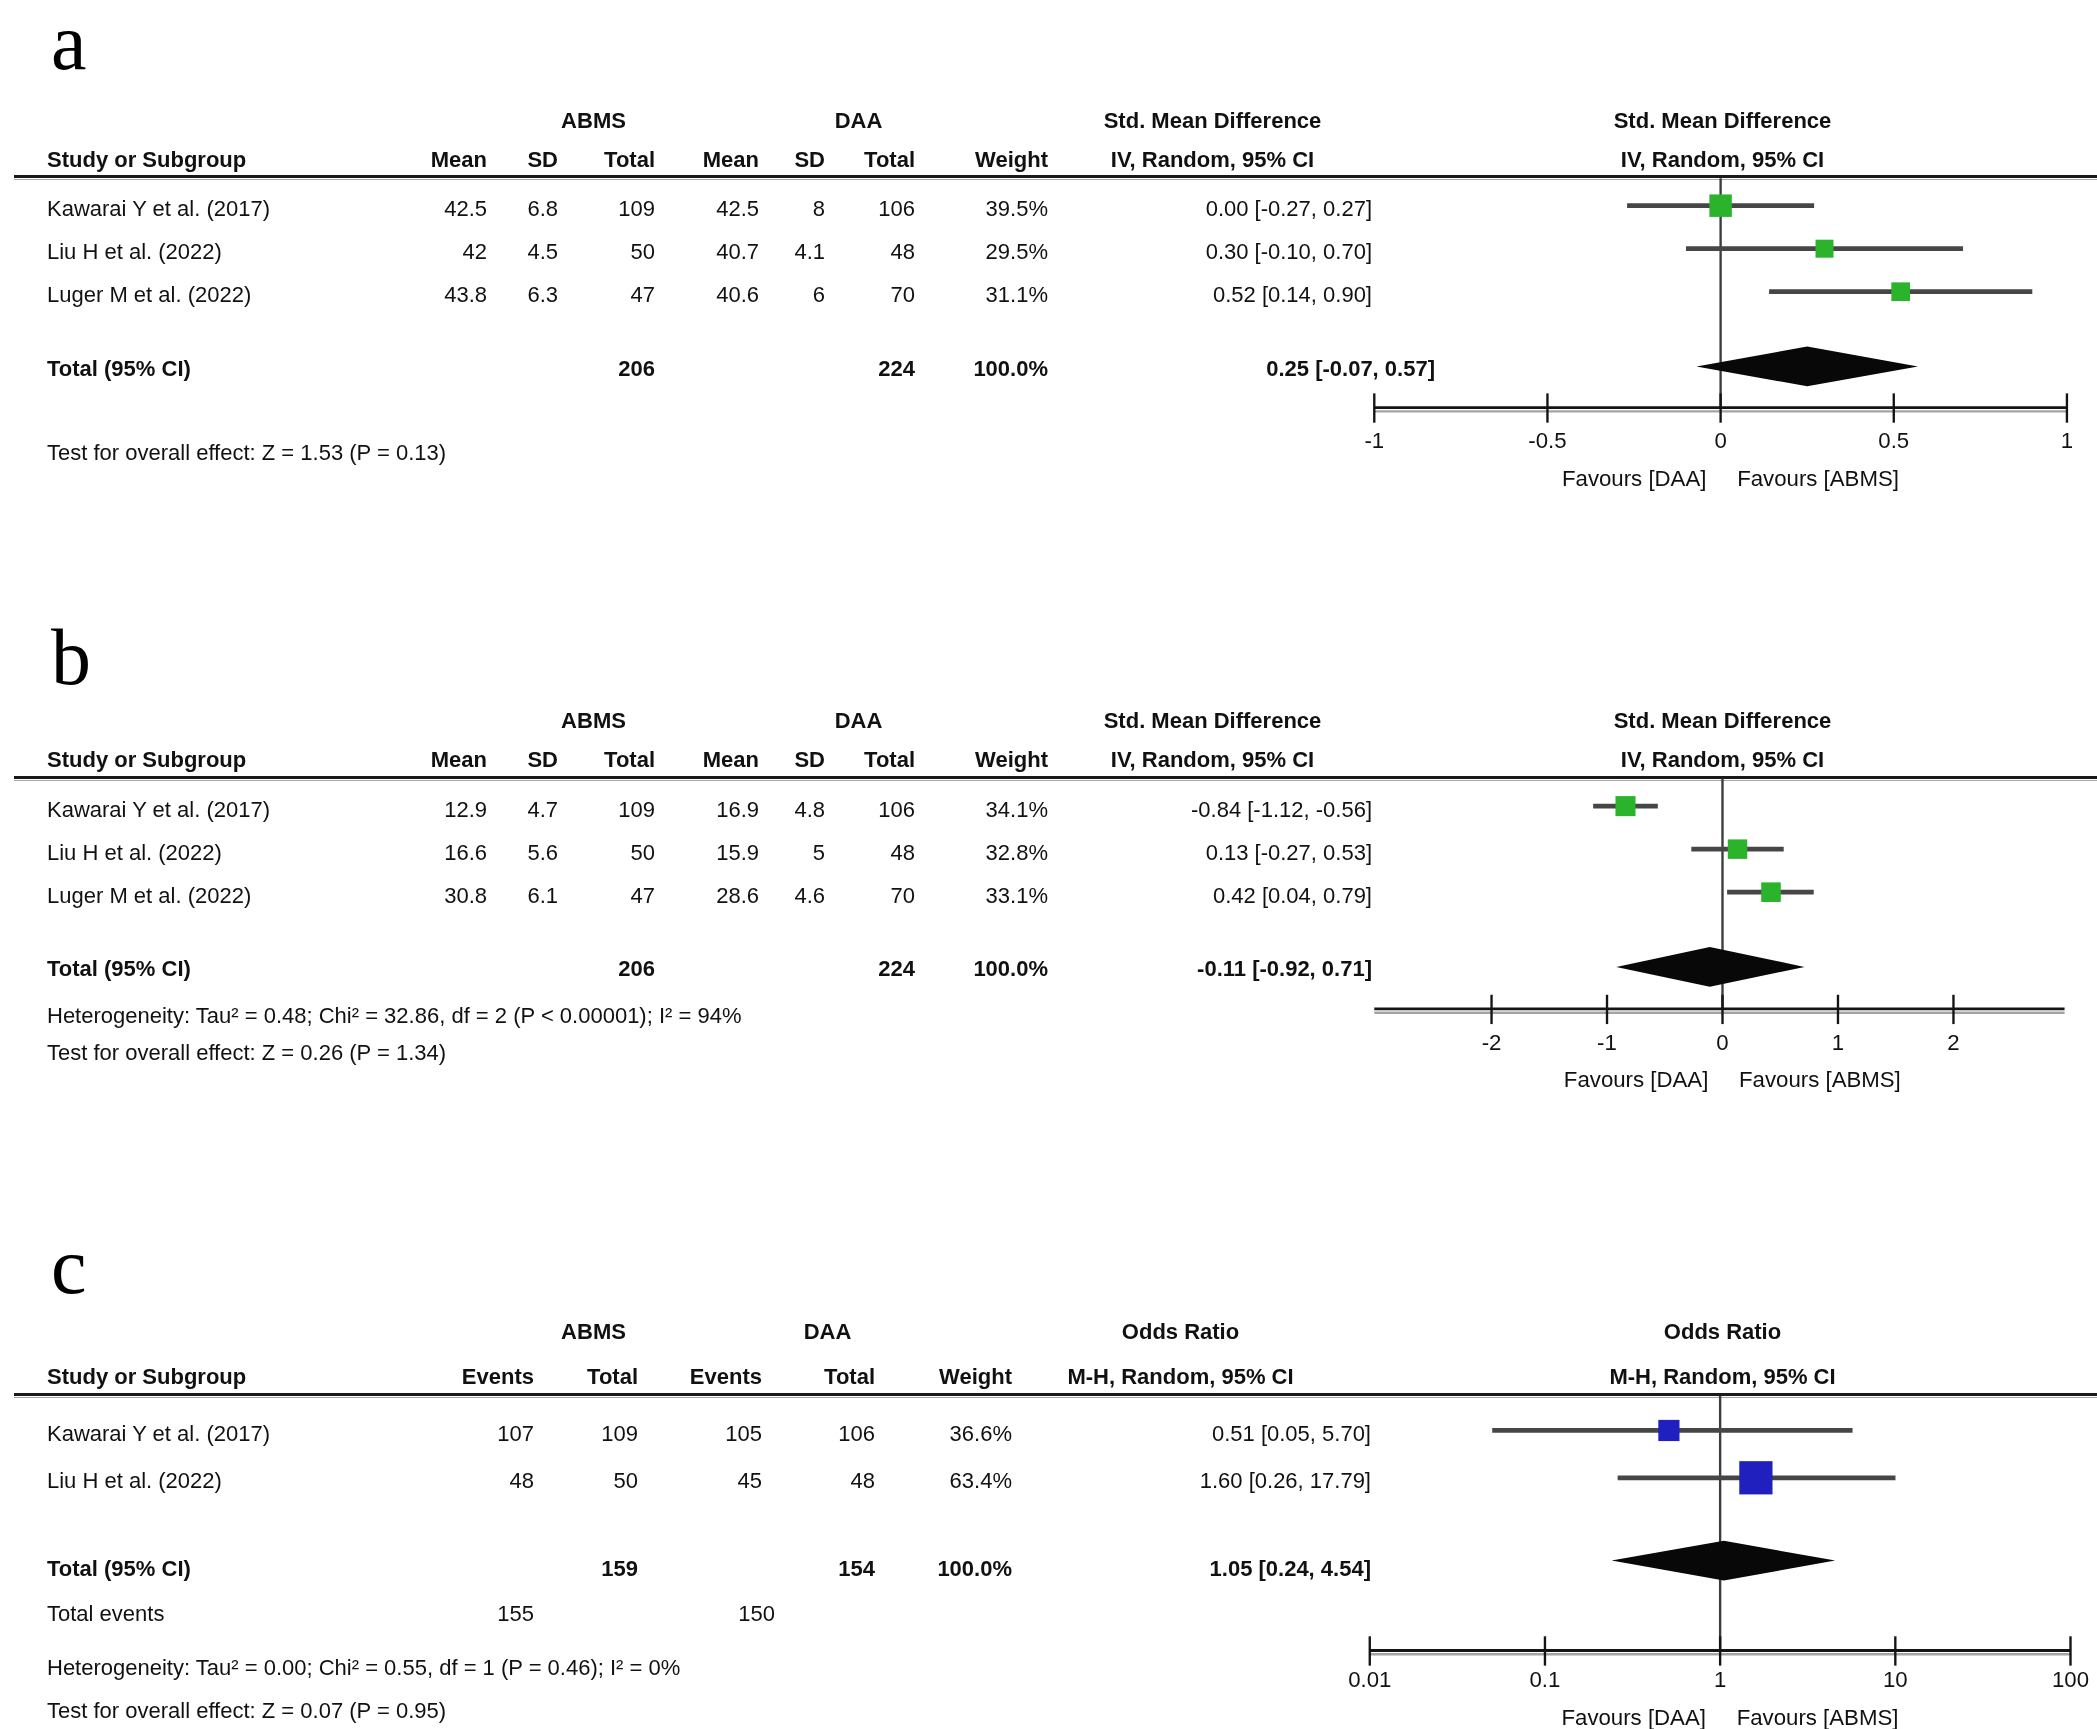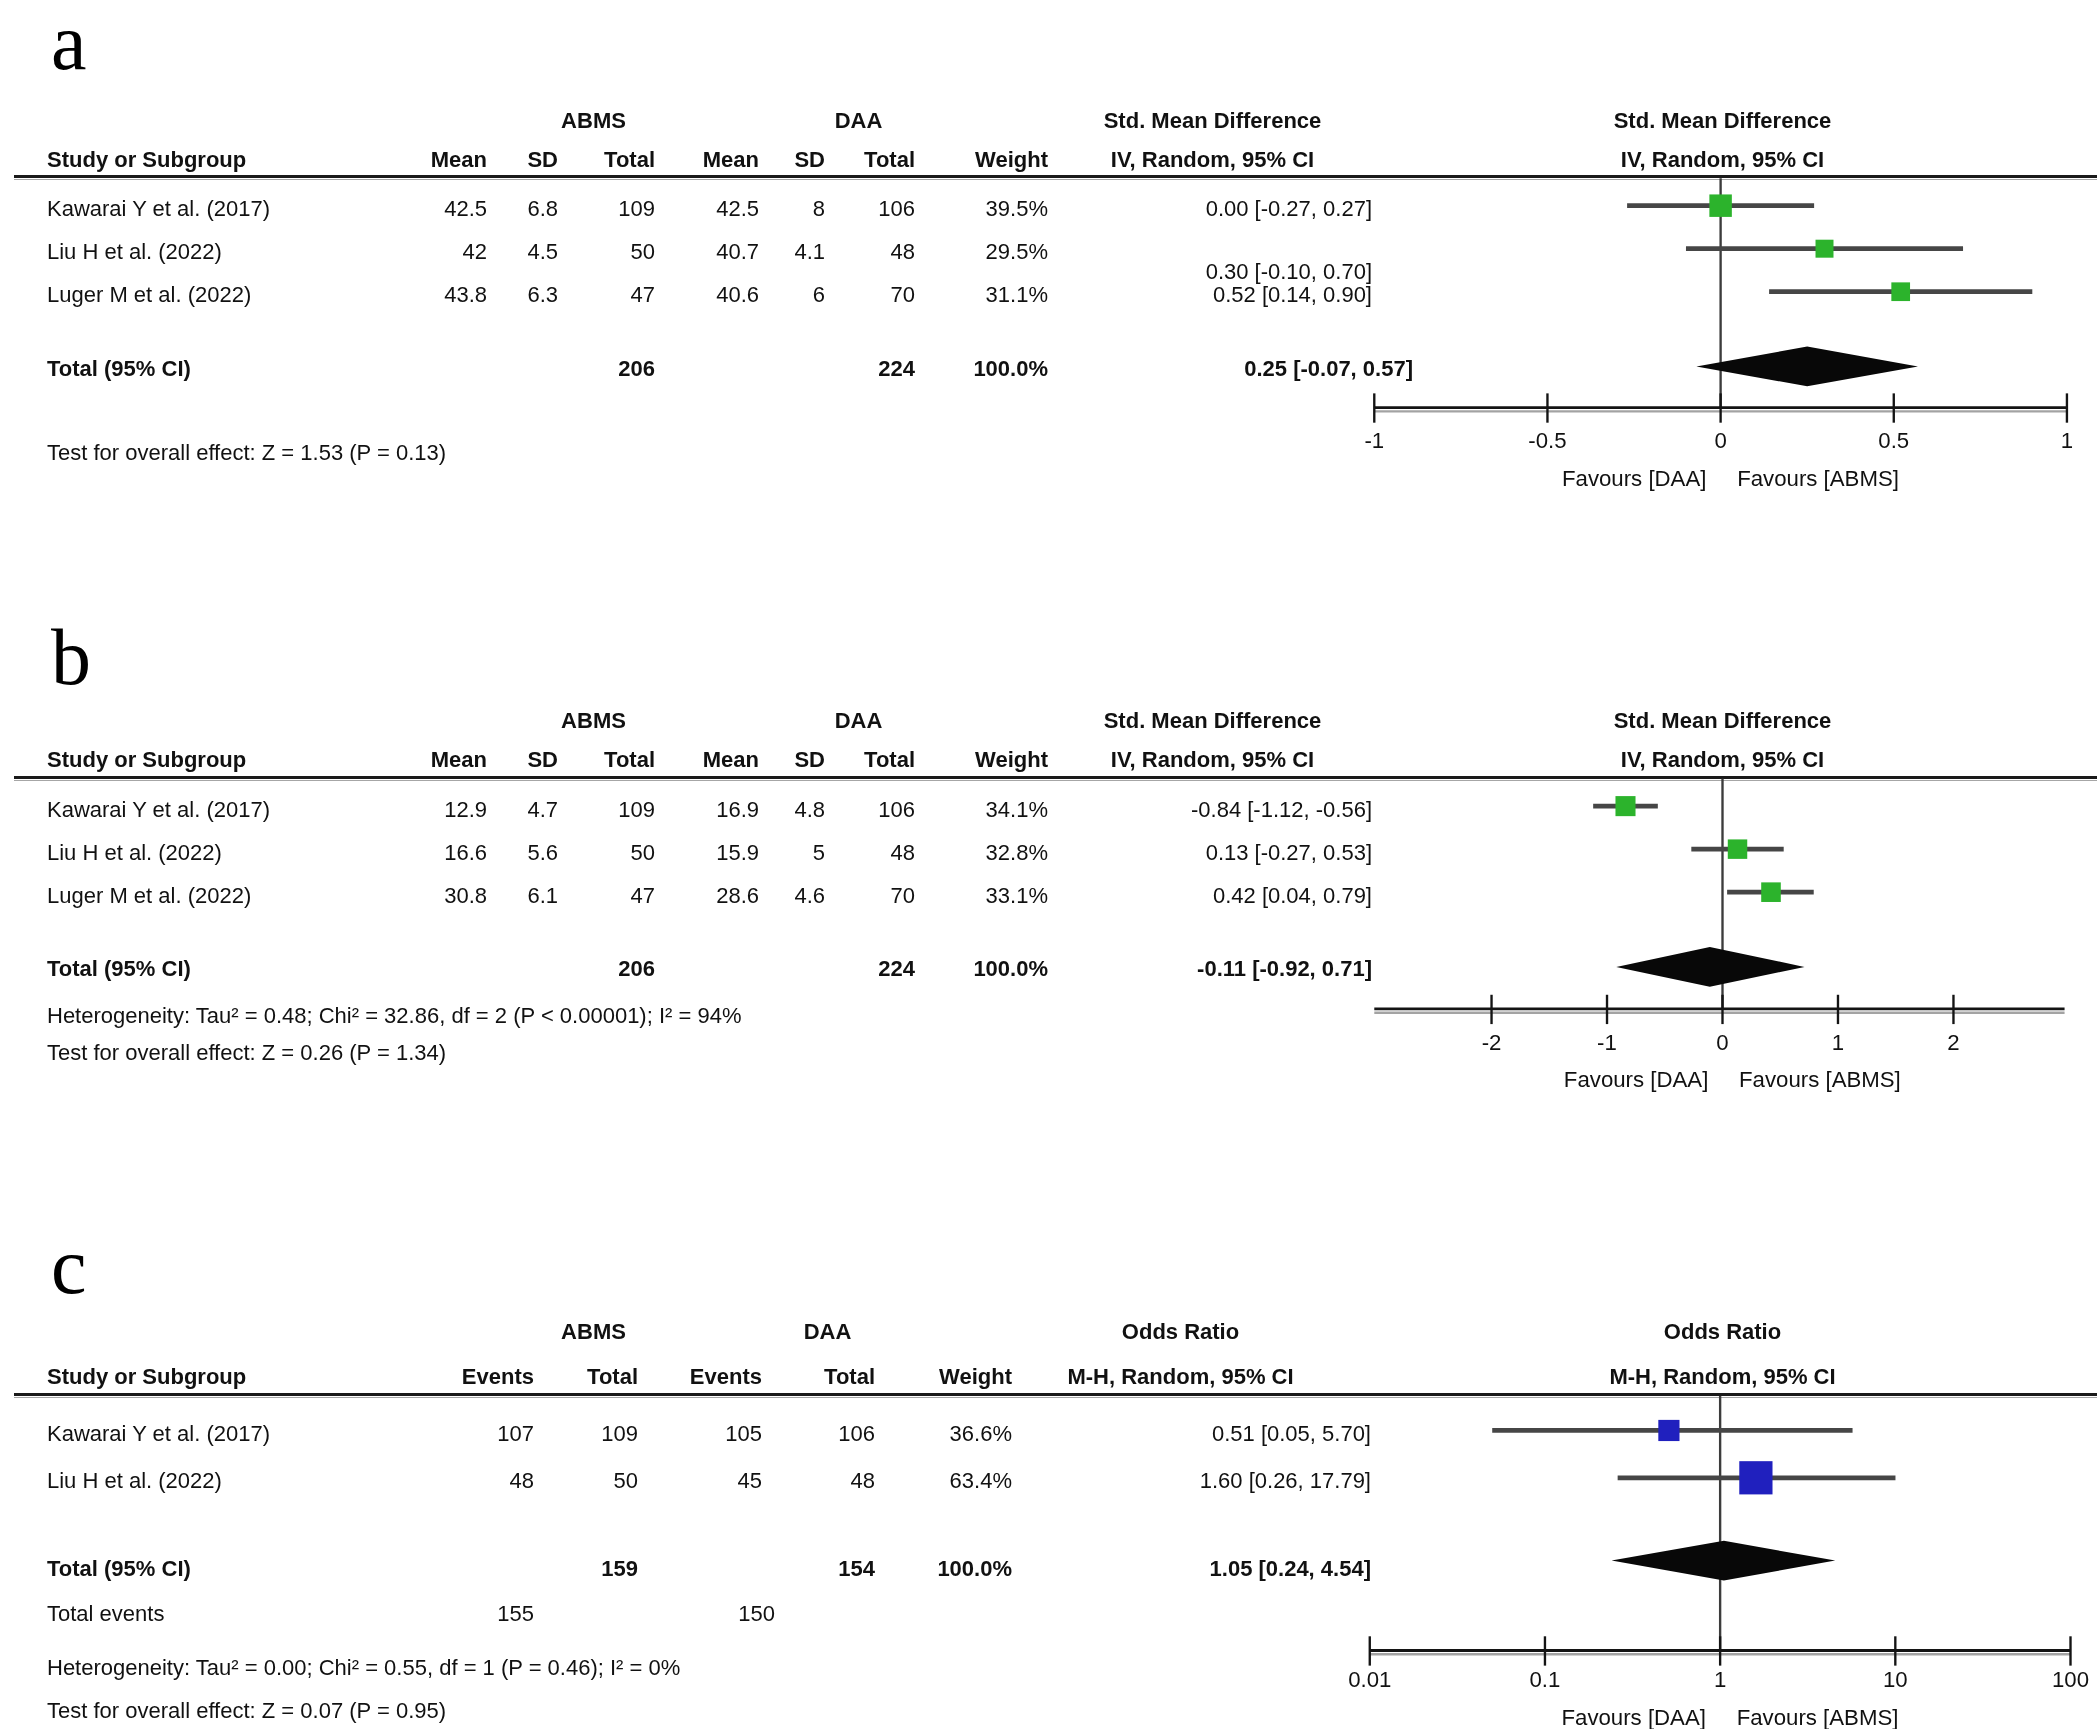--- a/index.html
+++ b/index.html
@@ -55,37 +55,37 @@
     <div class="cell rw" style="left:1041px;top:196px;">0.00 [-0.27, 0.27]</div>
 
     <div class="cell" style="left:47px;top:239px;">Liu H et al. (2022)</div>
     <div class="cell r" style="left:298px;top:239px;">42</div>
     <div class="cell r" style="left:369px;top:239px;">4.5</div>
     <div class="cell r" style="left:466px;top:239px;">50</div>
     <div class="cell r" style="left:570px;top:239px;">40.7</div>
     <div class="cell r" style="left:636px;top:239px;">4.1</div>
     <div class="cell r" style="left:726px;top:239px;">48</div>
     <div class="cell r" style="left:859px;top:239px;">29.5%</div>
-    <div class="cell rw" style="left:1041px;top:239px;margin-top:20px;">0.30 [-0.10, 0.70]</div>
+    <div class="cell rw" style="left:1041px;top:239px;">0.30 [-0.10, 0.70]</div>
 
     <div class="cell" style="left:47px;top:282px;">Luger M et al. (2022)</div>
     <div class="cell r" style="left:298px;top:282px;">43.8</div>
     <div class="cell r" style="left:369px;top:282px;">6.3</div>
     <div class="cell r" style="left:466px;top:282px;">47</div>
     <div class="cell r" style="left:570px;top:282px;">40.6</div>
     <div class="cell r" style="left:636px;top:282px;">6</div>
     <div class="cell r" style="left:726px;top:282px;">70</div>
     <div class="cell r" style="left:859px;top:282px;">31.1%</div>
     <div class="cell rw" style="left:1041px;top:282px;">0.52 [0.14, 0.90]</div>
 
     <div class="cell b" style="left:47px;top:356px;">Total (95% CI)</div>
     <div class="cell r b" style="left:466px;top:356px;">206</div>
     <div class="cell r b" style="left:726px;top:356px;">224</div>
     <div class="cell r b" style="left:859px;top:356px;">100.0%</div>
-    <div class="cell rw b" style="left:1058px;top:356px;padding-left:24px;">0.25 [-0.07, 0.57]</div>
+    <div class="cell rw b" style="left:1080px;top:356px;padding-left:24px;">0.25 [-0.07, 0.57]</div>
 
     <div class="cell" style="left:47px;top:440px;">Test for overall effect: Z = 1.53 (P = 0.13)</div>
 
     <svg class="plot" width="749" height="591" viewBox="0 0 1583 1250">
         <line x1="787.5" y1="377" x2="787.5" y2="862" stroke="#3c3c3c" stroke-width="5"></line>
         <line x1="589.725" y1="435" x2="985.275" y2="435" stroke="#464646" stroke-width="10"></line>
         <rect x="763.7375" y="411.2375" width="47.525" height="47.525" fill="#2CB32C"></rect>
         <line x1="714.25" y1="526" x2="1300.25" y2="526" stroke="#464646" stroke-width="10"></line>
         <rect x="988.2375" y="506.9875" width="38.025" height="38.025" fill="#2CB32C"></rect>
         <line x1="890.0500000000001" y1="617" x2="1446.75" y2="617" stroke="#464646" stroke-width="10"></line>

